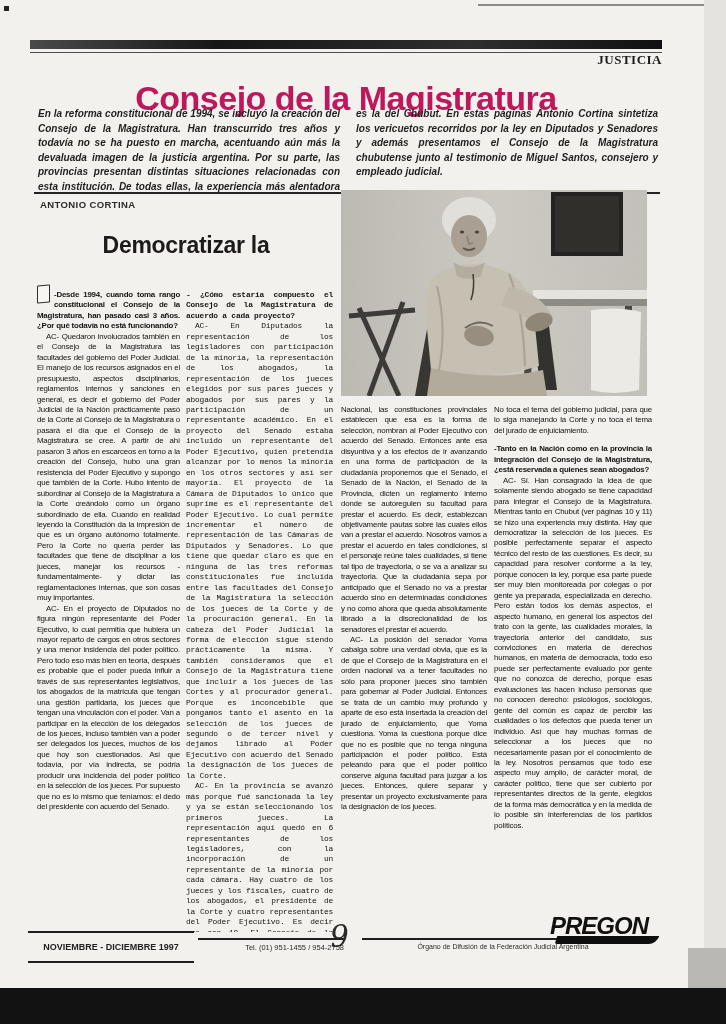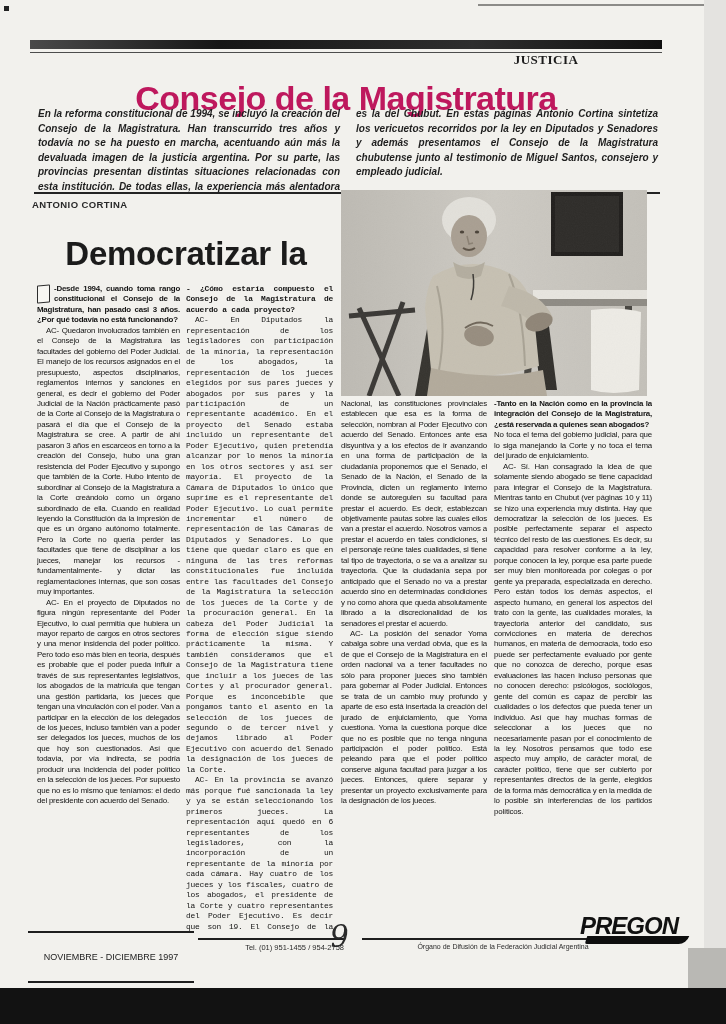--- a/index.html
+++ b/index.html
@@ -12,69 +12,69 @@
   .corner-mark{position:absolute;left:4px;top:6px;width:5px;height:5px;background:#222;}
   .topright-line{position:absolute;left:478px;top:4px;width:248px;height:2px;background:#8c8b88;}
   .right-edge{position:absolute;right:0;top:0;width:22px;height:990px;background:#e4e3e0;}
   .bottom-band{position:absolute;left:0;top:988px;width:726px;height:36px;background:#121212;}
   .bottom-blob{position:absolute;left:688px;top:948px;width:38px;height:42px;background:#b9b8b4;}
 
   
   .top-bar{position:absolute;left:30px;top:40px;width:632px;height:9px;
     background:linear-gradient(90deg,#4a4a4a,#161616 30%,#2e2e2e 70%,#101010);}
   .top-bar-thin{position:absolute;left:30px;top:52px;width:632px;height:1px;background:#4d4d4d;}
-  .section-label{position:absolute;left:430px;top:52px;width:232px;text-align:center;
+  .section-label{position:absolute;left:430px;top:52px;width:232px;text-align:right;
     font-family:"Liberation Serif",serif;font-weight:bold;font-size:13px;letter-spacing:.5px;color:#1c1c1c;}
   .main-title{position:absolute;left:30px;top:56px;width:632px;text-align:center;
     font-size:34px;font-weight:900;letter-spacing:-.5px;color:#be185d;}
 
   
   .intro{position:absolute;left:38px;top:107px;width:620px;
     column-count:2;column-gap:16px;
     font-size:10px;line-height:14.6px;font-weight:bold;font-style:italic;
     text-align:justify;color:#1f1f1f;}
   .intro-rule{position:absolute;left:34px;top:192px;width:626px;height:2px;background:#232323;}
 
   
-  .byline{position:absolute;left:32px;top:199px;font-size:9.5px;font-weight:bold;
+  .byline{position:absolute;left:40px;top:199px;font-size:9.5px;font-weight:bold;
     letter-spacing:.4px;color:#2a2a2a;}
   .headline{position:absolute;left:34px;top:213px;width:304px;text-align:center;
-    font-size:33px;line-height:27px;font-weight:900;color:#1b1b1b;letter-spacing:-.3px;}
+    font-size:23px;line-height:27px;font-weight:900;color:#1b1b1b;letter-spacing:-.3px;}
 
   
   .photo{position:absolute;left:341px;top:190px;width:306px;height:206px;overflow:hidden;
     background:#c9c6c0;}
   .photo svg{display:block;}
 
   
   .bodycol{position:absolute;font-size:7.9px;line-height:10.45px;letter-spacing:-.2px;
     text-align:justify;color:#141414;overflow:hidden;}
   #col1{left:37px;top:284px;width:143px;height:606px;}
   #col2{left:186px;top:284px;width:147px;height:648px;font-family:Liberation Mono, monospace;}
   #col3{left:341px;top:399px;width:146px;height:538px;}
   #col4{left:494px;top:399px;width:158px;height:532px;}
   .para{margin:0;}
   .para.q{font-weight:bold;margin-top:8px;}
   .para.a{text-indent:9px;}
   .para.cont{text-indent:0;}
-  .bodycol .para:first-of-type{margin-top:0;}
+  .bodycol .para:first-of-type{margin-top:6px;}
   .dropcap-icon{float:left;width:11px;height:16px;border:1.6px solid #2c2c2c;
     margin:1px 4px 1px 0;background:#f7f6f2;transform:skewY(-4deg);border-radius:1px;}
 
   
   .footer-date{position:absolute;left:28px;top:931px;width:166px;
     border-top:2px solid #1e1e1e;border-bottom:2px solid #1e1e1e;
-    font-size:9px;font-weight:normal;text-align:center;padding:19px 0;color:#222;}
+    font-size:9px;font-weight:bold;text-align:center;padding:9px 0;color:#222;}
   .footer-tel{position:absolute;left:198px;top:938px;width:146px;
     border-top:2px solid #1e1e1e;font-size:7.5px;text-align:right;padding-top:3px;color:#2b2b2b;}
   .footer-pagenum{position:absolute;left:330px;top:918px;width:28px;
     font-family:"DejaVu Serif",serif;font-style:italic;font-size:30px;color:#2a2a2a;transform:rotate(-4deg);}
   .footer-organ{position:absolute;left:362px;top:938px;width:282px;
     border-top:2px solid #1e1e1e;font-size:7px;text-align:center;padding-top:3px;color:#2b2b2b;}
-  .logo{position:absolute;left:580px;top:914px;width:112px;height:34px;}
+  .logo{position:absolute;left:550px;top:914px;width:112px;height:34px;}
   .logo-text{font-style:italic;font-weight:900;font-size:24px;letter-spacing:-1px;color:#111;
     display:block;line-height:24px;}
   .logo-swoosh{position:absolute;left:6px;top:22px;width:102px;height:8px;background:#0e0e0e;
     transform:skewX(-18deg);border-radius:0 0 8px 2px;}
 </style>
 </head>
 <body>
 
 <div id="page">
 
@@ -165,22 +165,22 @@
   <div class="bodycol" id="col2">
       <p class="para q">- ¿Cómo estaría compuesto el Consejo de la Magistratura de acuerdo a cada proyecto?</p>
       <p class="para a">AC- En Diputados la representación de los legisladores con participación de la minoría, la representación de los abogados, la representación de los jueces elegidos por sus pares jueces y abogados por sus pares y la participación de un representante académico. En el proyecto del Senado estaba incluido un representante del Poder Ejecutivo, quien pretendía alcanzar por lo menos la minoría en los otros sectores y así ser mayoría. El proyecto de la Cámara de Diputados lo único que suprime es el representante del Poder Ejecutivo. Lo cual permite incrementar el número de representación de las Cámaras de Diputados y Senadores. Lo que tiene que quedar claro es que en ninguna de las tres reformas constitucionales fue incluida entre las facultades del Consejo de la Magistratura la selección de los jueces de la Corte y de la procuración general. En la cabeza del Poder Judicial la forma de elección sigue siendo prácticamente la misma. Y también consideramos que el Consejo de la Magistratura tiene que incluir a los jueces de las Cortes y al procurador general. Porque es inconcebible que pongamos tanto el asento en la selección de los jueces de segundo o de tercer nivel y dejamos librado al Poder Ejecutivo con acuerdo del Senado la designación de los jueces de la Corte.</p>
       <p class="para a">AC- En la provincia se avanzó más porque fué sancionada la ley y ya se están seleccionando los primeros jueces. La representación aquí quedó en 6 representantes de los legisladores, con la incorporación de un representante de la minoría por cada cámara. Hay cuatro de los jueces y los fiscales, cuatro de los abogados, el presidente de la Corte y cuatro representantes del Poder Ejecutivo. Es decir que son 19. El Consejo de la Magistratura va a poponer la terna de la cual va a poder seleccionar el Poder Ejecutivo un candidato, que lo va a proponer al senado y éste le va a prestar acuerdo. El impedimento que por ahora tenemos es que en la Constitución</p>
     </div>
   <div class="bodycol" id="col3">
       <p class="para cont">Nacional, las constituciones provinciales establecen que esa es la forma de selección, nombran al Poder Ejecutivo con acuerdo del Senado. Entonces ante esa disyuntiva y a los efectos de ir avanzando en una forma de participación de la ciudadanía proponemos que el Senado, el Senado de la Nación, el Senado de la Provincia, dicten un reglamento interno donde se autoregulen su facultad para prestar el acuerdo. Es decir, establezcan objetivamente pautas sobre las cuales ellos van a prestar el acuerdo. Nosotros vamos a prestar el acuerdo en tales condiciones, si el personaje reúne tales cualidades, si tiene tal tipo de trayectoria, o se va a analizar su trayectoria. Que la ciudadanía sepa por anticipado que el Senado no va a prestar acuerdo sino en determinadas condiciones y no como ahora que queda absolutamente librado a la discrecionalidad de los senadores el prestar el acuerdo.</p>
       <p class="para a">AC- La posición del senador Yoma cabalga sobre una verdad obvia, que es la de que el Consejo de la Magistratura en el orden nacional va a tener facultades no sólo para proponer jueces sino también para gobernar al Poder Judicial. Entonces se trata de un cambio muy profundo y aparte de eso está insertada la creación del jurado de enjuiciamiento, que Yoma cuestiona. Yoma la cuestiona porque dice que no es posible que no tenga ninguna participación el poder político. Está peleando para que el poder político conserve alguna facultad para juzgar a los jueces. Entonces, quiere separar y presentar un proyecto exclusivamente para la designación de los jueces.</p>
     </div>
   <div class="bodycol" id="col4">
+      <p class="para cont">No toca el tema del gobierno judicial, para que lo siga manejando la Corte y no toca el tema del jurado de enjuiciamiento.</p>
       <p class="para q">-Tanto en la Nación como en la provincia la integración del Consejo de la Magistratura, ¿está reservada a quienes sean abogados?</p>
-      <p class="para cont">No toca el tema del gobierno judicial, para que lo siga manejando la Corte y no toca el tema del jurado de enjuiciamiento.</p>
       <p class="para a">AC- Sí. Han consagrado la idea de que solamente siendo abogado se tiene capacidad para integrar el Consejo de la Magistratura. Mientras tanto en Chubut (ver páginas 10 y 11) se hizo una experiencia muy distinta. Hay que democratizar la selección de los jueces. Es posible perfectamente separar el aspecto técnico del resto de las cuestiones. Es decir, su capacidad para resolver conforme a la ley, porque conocen la ley, porque esa parte puede ser muy bien monitoreada por colegas o por gente ya preparada, especializada en derecho. Pero están todos los demás aspectos, el aspecto humano, en general los aspectos del trato con la gente, las cualidades morales, la trayectoria anterior del candidato, sus convicciones en materia de derechos humanos, en materia de democracia, todo eso puede ser perfectamente evaluado por gente que no conozca de derecho, porque esas evaluaciones las hacen incluso personas que no conocen derecho: psicólogos, sociólogos, gente del común es capaz de percibir las cualidades o los defectos que pueda tener un individuo. Así que hay muchas formas de seleccionar a los jueces que no necesariamente pasan por el conocimiento de la ley. Nosotros pensamos que todo ese aspecto muy amplio, de carácter moral, de carácter político, tiene que ser cubierto por representantes directos de la gente, elegidos de la forma más democrática y en la medida de lo posible sin interferencias de los partidos políticos.</p>
     </div>
 
   <div class="footer-date">NOVIEMBRE - DICIEMBRE 1997</div>
   <div class="footer-tel">Tel. (01) 951-1455 / 954-2758</div>
   <div class="footer-pagenum">9</div>
   <div class="footer-organ">Órgano de Difusión de la Federación Judicial Argentina</div>
   <div class="logo">
     <span class="logo-text">PREGON</span>
     <span class="logo-swoosh"></span>

